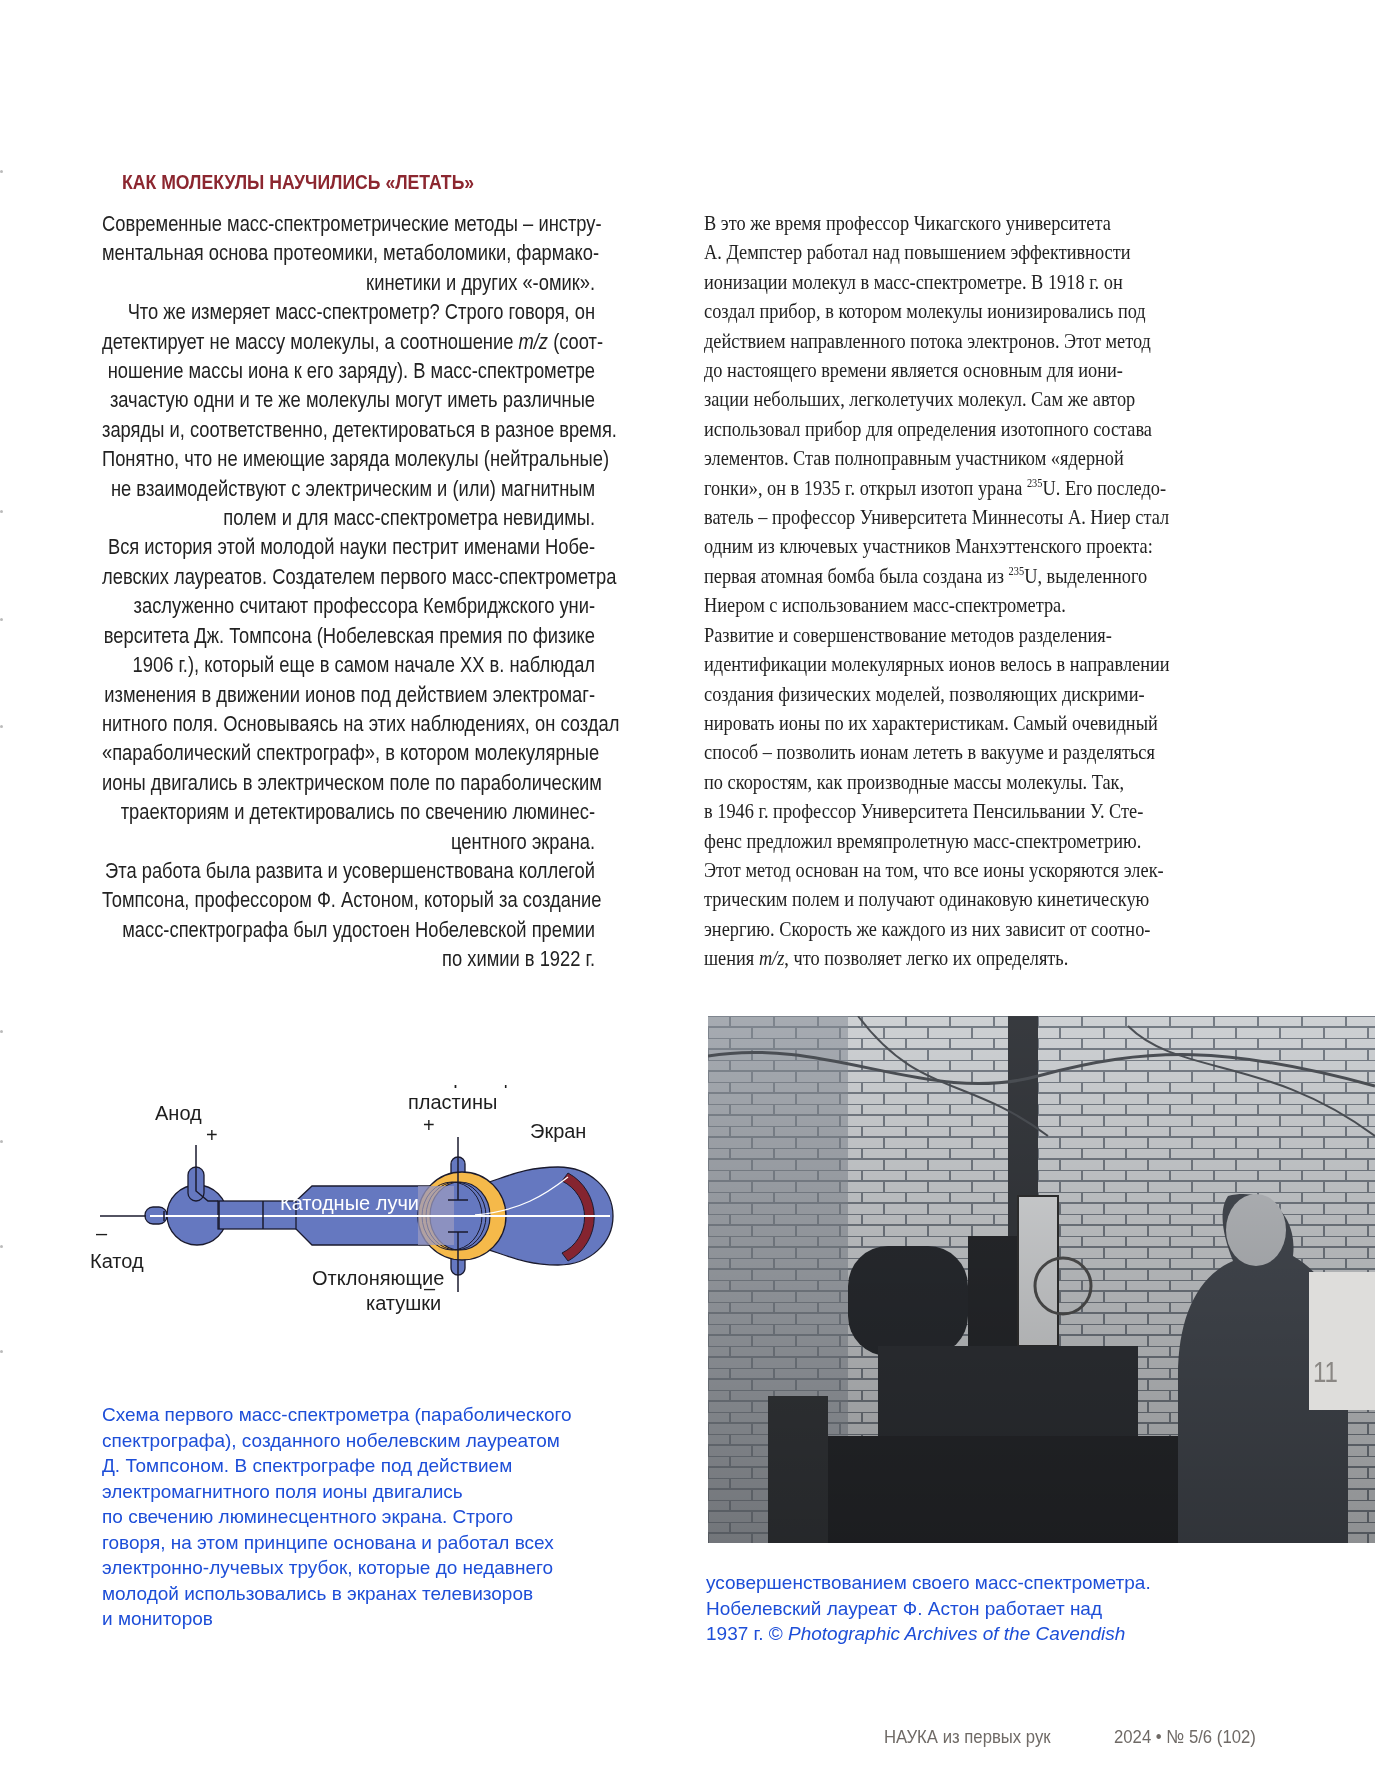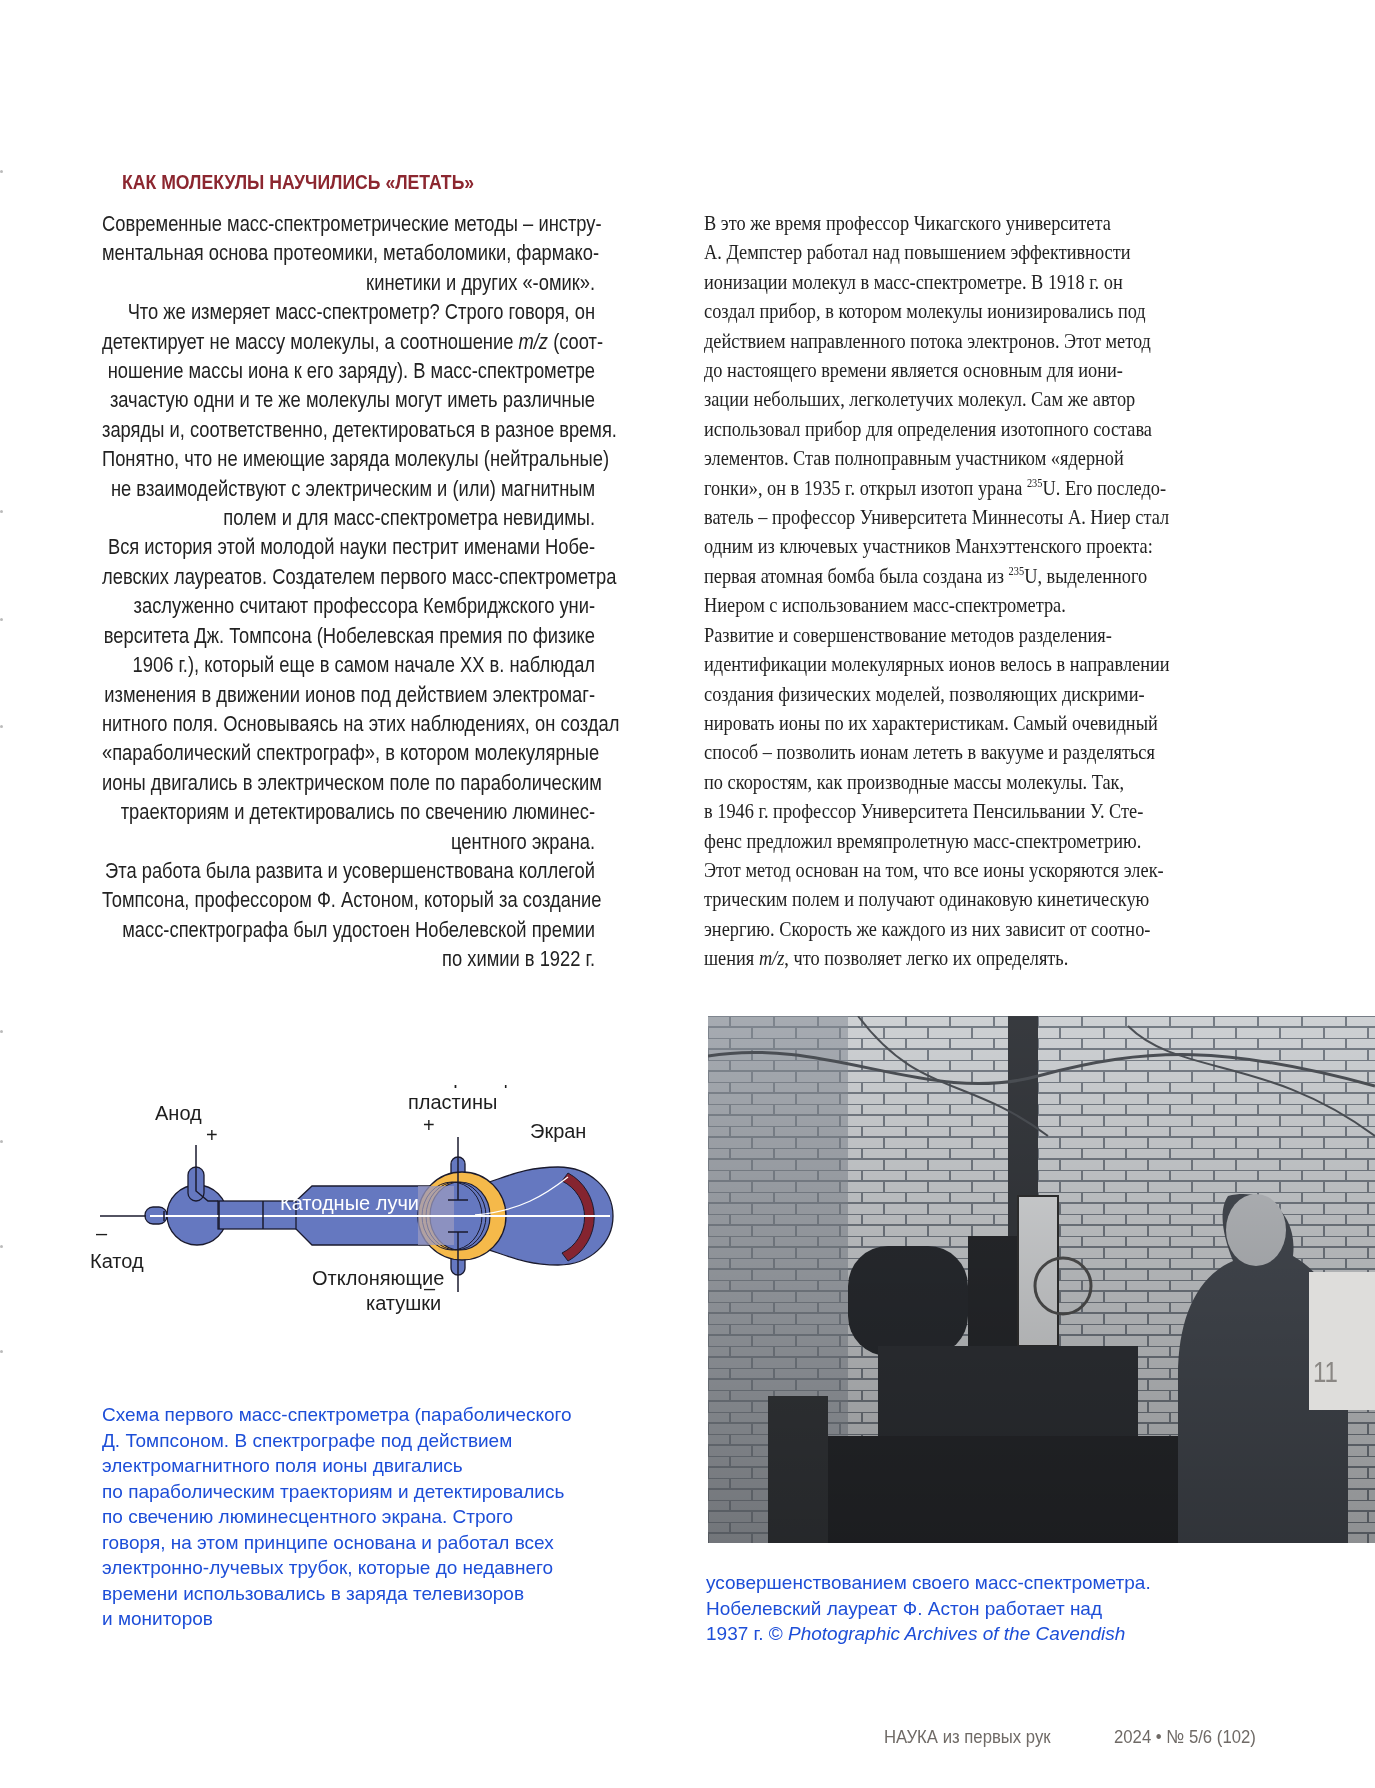--- a/index.html
+++ b/index.html
@@ -143,27 +143,27 @@
   <text class="lbl" x="333" y="47">+</text>
   <text class="lbl" x="440" y="53">Экран</text>
   <text class="lbl-w" x="190" y="125">Катодные лучи</text>
   <text class="lbl" x="222" y="200">Отклоняющие</text>
   <text class="lbl" x="276" y="225">катушки</text>
   <text class="lbl" x="334" y="210">–</text>
 </svg>
 
 <div class="caption" id="caption-left">
   <div>Схема первого масс-спектрометра (параболического</div>
+  <div>спектрографа), созданного нобелевским лауреатом</div>
   <div>Д. Томпсоном. В спектрографе под действием</div>
   <div>электромагнитного поля ионы двигались</div>
-  <div>по параболическим траекториям и детектировались</div>
   <div>по свечению люминесцентного экрана. Строго</div>
   <div>говоря, на этом принципе основана и работал всех</div>
   <div>электронно-лучевых трубок, которые до недавнего</div>
-  <div>времени использовались в заряда телевизоров</div>
+  <div>молодой использовались в экранах телевизоров</div>
   <div>и мониторов</div>
 </div>
 
 <div id="photo">
   <svg width="667" height="527" viewBox="0 0 667 527" xmlns="http://www.w3.org/2000/svg">
     <defs>
       <pattern id="bricks" width="44" height="22" patternUnits="userSpaceOnUse">
         <rect width="44" height="22" fill="#d9dcdf"></rect>
         <path d="M0 0 H44 M0 11 H44 M22 0 V11 M0 11 V22 M44 11 V22" stroke="#7c838c" stroke-width="2"></path>
       </pattern>

